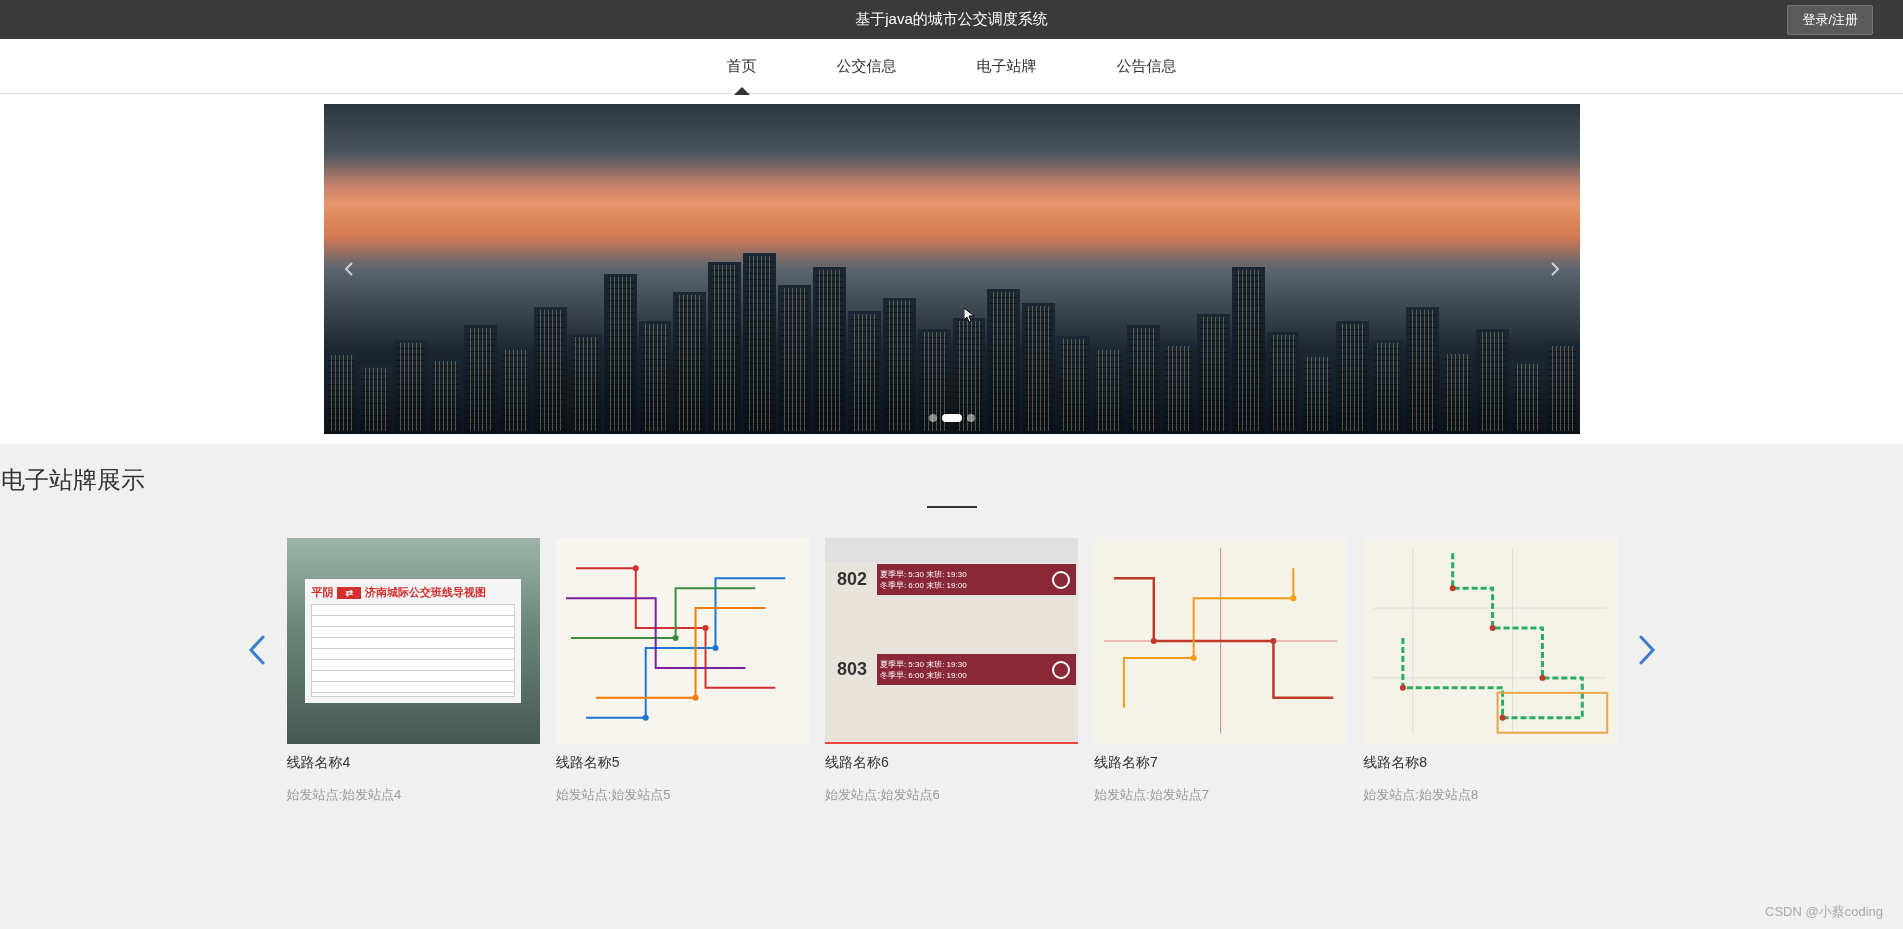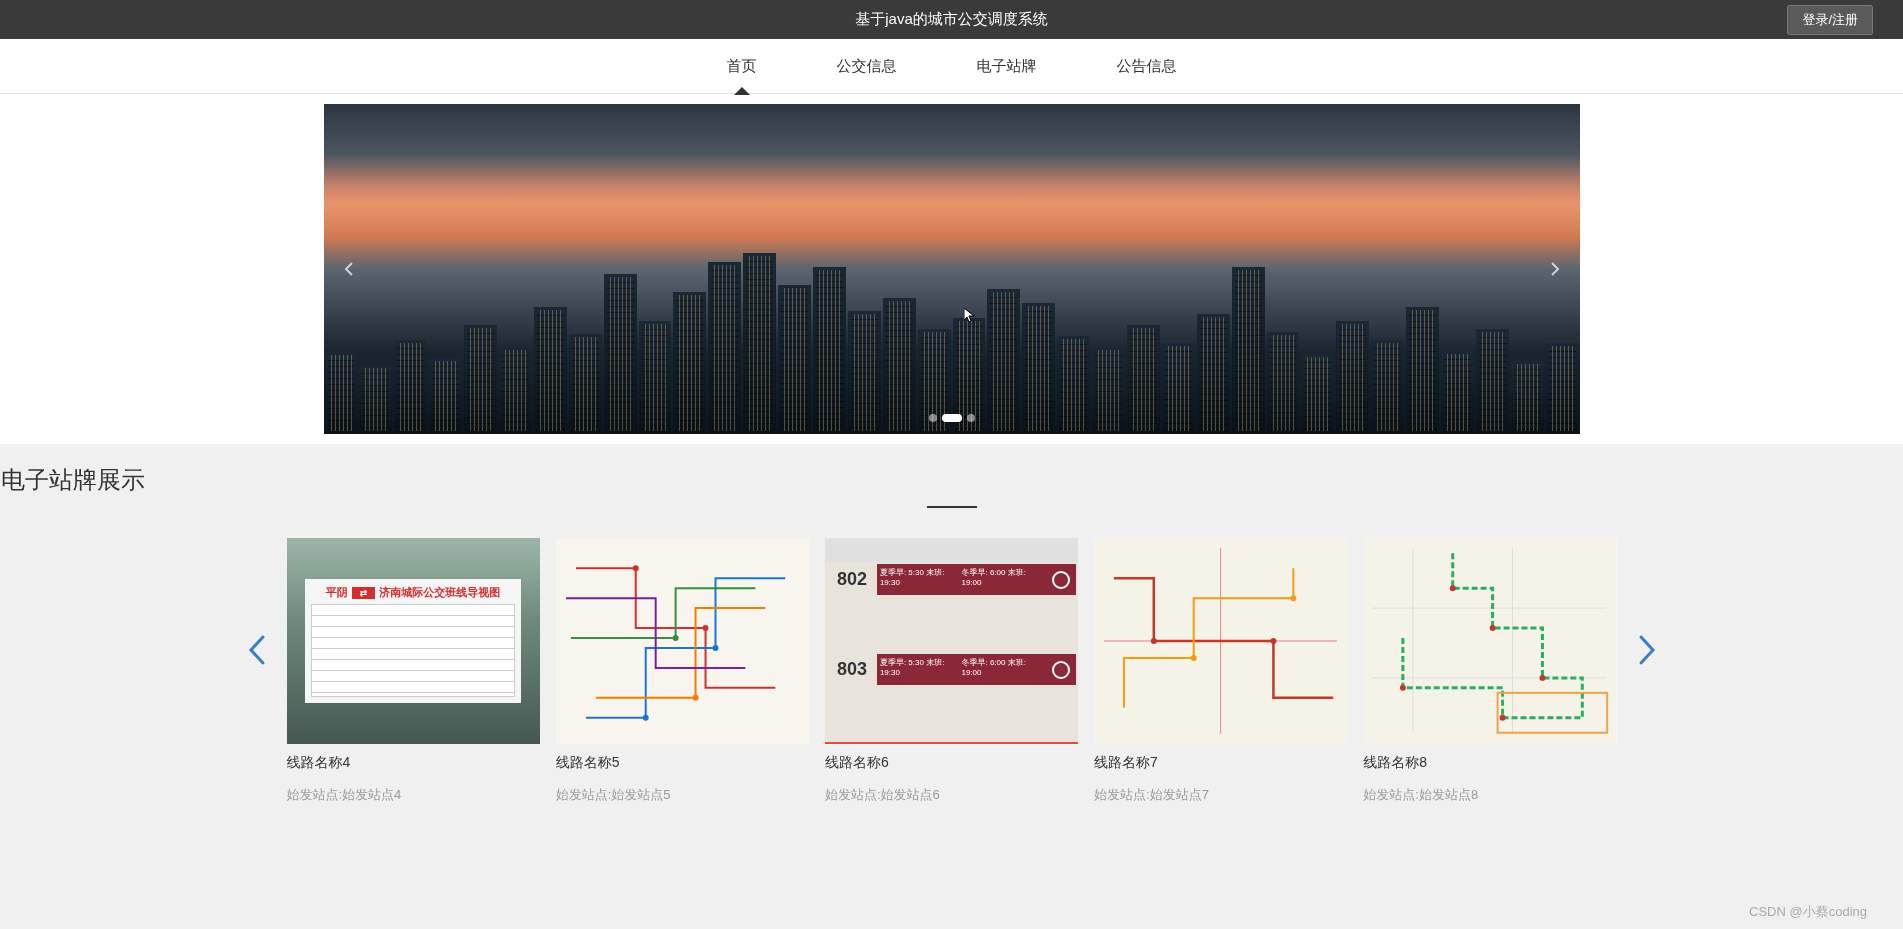--- a/index.html
+++ b/index.html
@@ -184,49 +184,49 @@
     .cards-arrow.left { left: 20px; }
     .cards-arrow.right { right: 20px; }
     
     .route-map-1 {
       width: 100%; height: 100%;
       background: linear-gradient(to bottom, #9db5a8 0%, #6e8a7c 40%, #455852 100%);
       display: flex; align-items: center; justify-content: center;
     }
     .route-sign {
       width: 85%; height: 60%; background: #f5f5f5;
-      display: flex; flex-direction: column; align-items: center; padding: 6px;
+      display: flex; flex-direction: column; padding: 6px;
     }
     .route-sign-head { display: flex; align-items: center; gap: 4px; font-size: 11px; font-weight: bold; }
     .route-sign-head .red { color: #d32f2f; }
     .route-sign-head .arrow-box { background: #d32f2f; color: #fff; padding: 1px 8px; font-size: 9px; }
     .route-sign-body { flex: 1; width: 100%; background: #fff; margin-top: 4px; border: 1px solid #ccc;
       background-image: repeating-linear-gradient(to bottom, transparent 0 10px, #ccc 10px 11px); }
     
     .route-map-2, .route-map-4, .route-map-5 {
       width: 100%; height: 100%; background: #f8f5ee; position: relative;
     }
     .svg-full { width: 100%; height: 100%; }
     
     .route-map-3 { width: 100%; height: 100%; background: #e8e4db; display: flex; flex-direction: column; margin-top: 24px; }
     .bus-row { flex: 1; display: flex; margin: 2px; }
     .bus-num { width: 50px; background: #e8e4db; color: #333; font-weight: bold; font-size: 18px; 
       display: flex; align-items: center; justify-content: center; }
     .bus-time { flex: 1; background: #8b2838; color: #fff; font-size: 8px; padding: 3px; 
-      display: flex; flex-direction: row; justify-content: center; }
+      display: flex; flex-direction: column; justify-content: center; }
     .bus-logo { width: 30px; background: #8b2838; display: flex; align-items: center; justify-content: center; }
     .bus-logo-circle { width: 18px; height: 18px; border: 2px solid #fff; border-radius: 50%; position: relative; }
     .bus-stops { flex: 1.5; background: #e8e4db; display: flex; padding: 4px; gap: 2px; }
     .bus-footer { height: 26px; background: #ef4444; color: #fff; font-size: 12px; 
       display: flex; align-items: center; justify-content: center; letter-spacing: 4px; }
     
     .watermark {
       position: fixed;
       bottom: 8px;
-      right: 36px;
+      right: 20px;
       color: #aaa;
       font-size: 13px;
     }
     
     .cursor {
       position: absolute;
       width: 12px;
       height: 16px;
       pointer-events: none;
       z-index: 9999;

